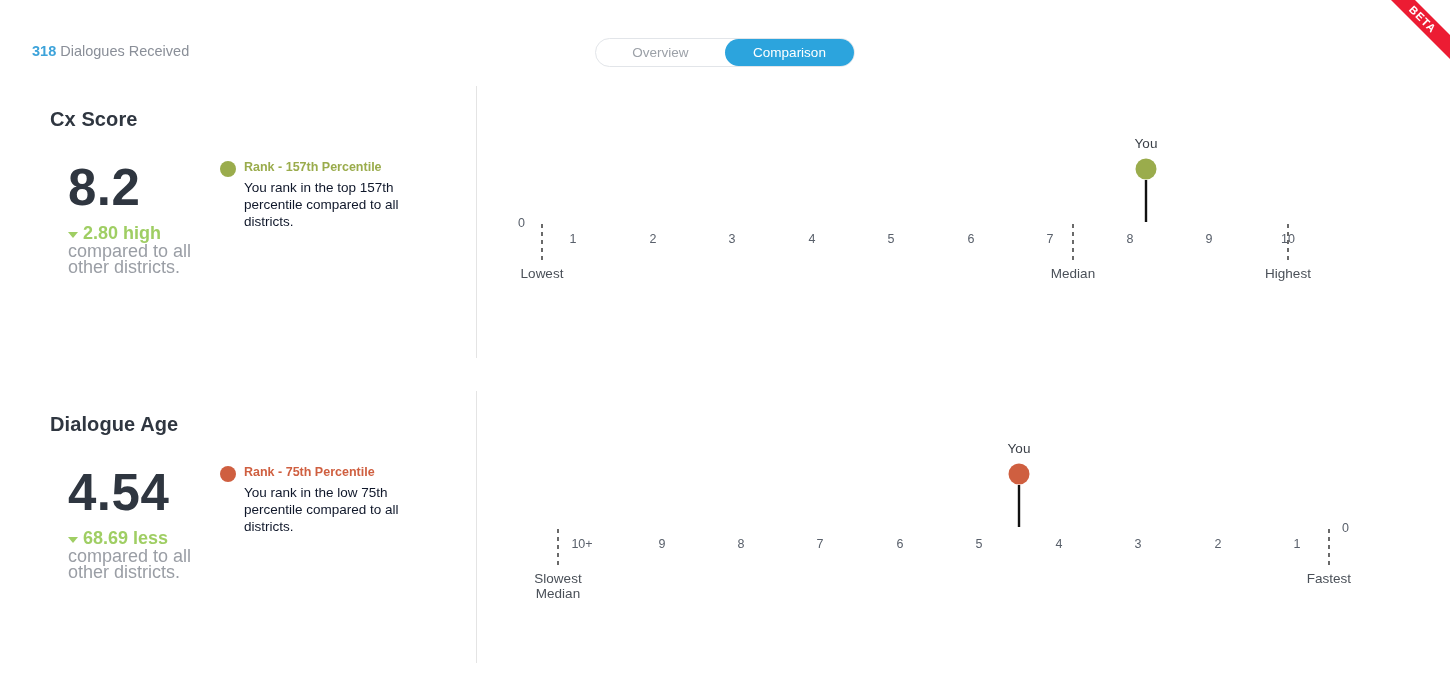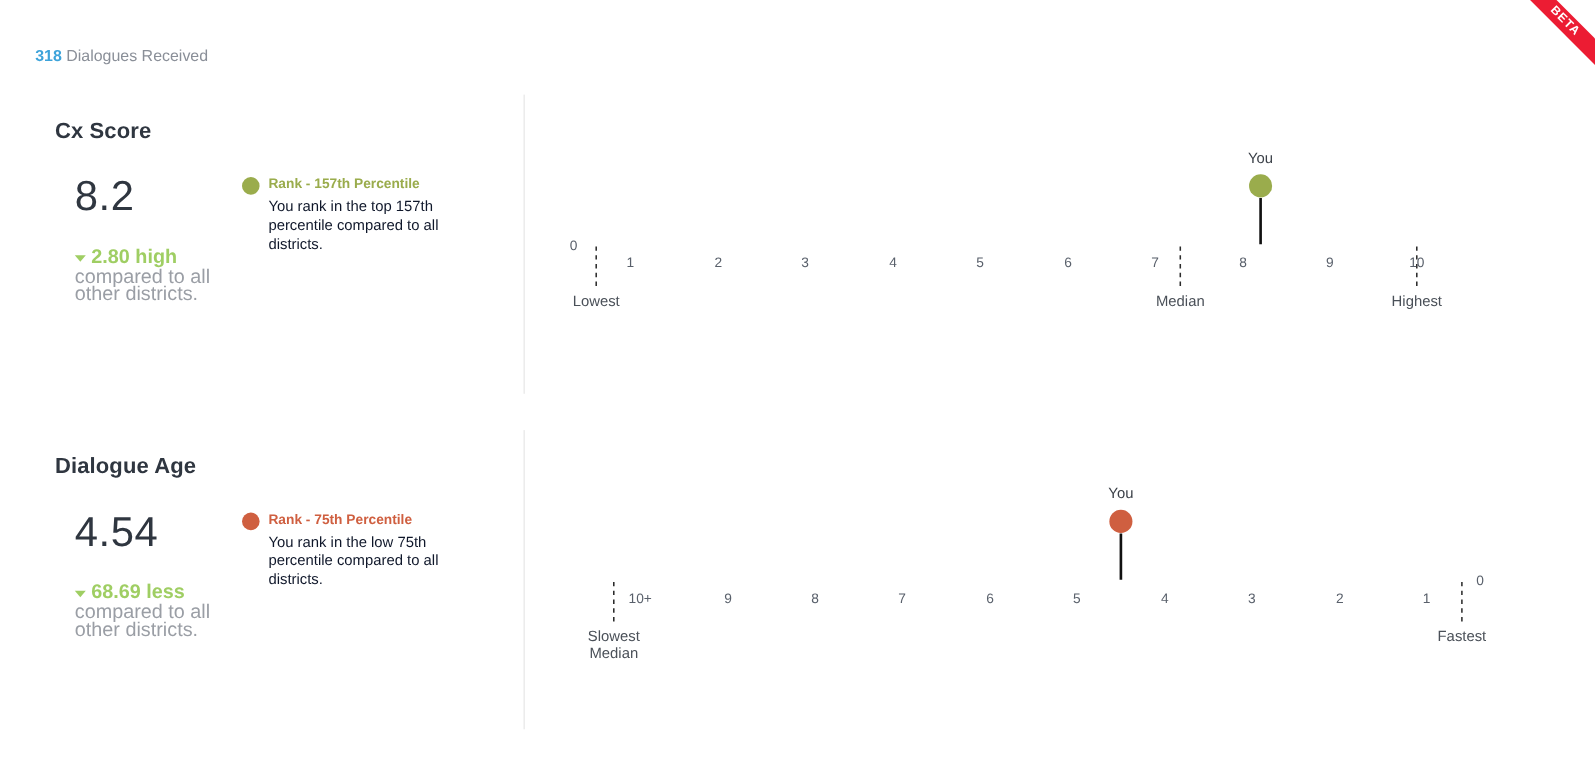--- a/index.html
+++ b/index.html
@@ -78,21 +78,21 @@
     background: #e4e4e4;
   }
 
   .metric-title {
     position: absolute; left: 50px; top: 28px;
     font-size: 20px; font-weight: bold; color: #2f3640;
     letter-spacing: .1px;
   }
   .metric-value {
     position: absolute; left: 68px; top: 78px;
-    font-size: 38px; color: #2f3640; font-weight: 400;
+    font-size: 51px; color: #2f3640; font-weight: 700;
     letter-spacing: .5px;
   }
   .metric-delta {
     position: absolute; left: 68px; top: 143px;
     font-size: 18px; font-weight: bold; color: #9fce63;
     white-space: nowrap;
   }
   .metric-delta .tri {
     display: inline-block;
     width: 0; height: 0;
@@ -137,20 +137,24 @@
 
   <div class="beta-ribbon">
     <div class="band">BETA</div>
   </div>
 
   <div class="header">
     <div class="dialogues">
       <span class="count">318</span><span> Dialogues Received</span>
     </div>
 
+    <div class="tabs">
+      <div class="tab">Overview</div>
+      <div class="tab active">Comparison</div>
+    </div>
   </div>
 
   <div class="section one">
     <div class="divider"></div>
 
     <div class="metric-title">Cx Score</div>
     <div class="metric-value">8.2</div>
     <div class="metric-delta">
       <span class="tri"></span><span>2.80 high</span>
     </div>

